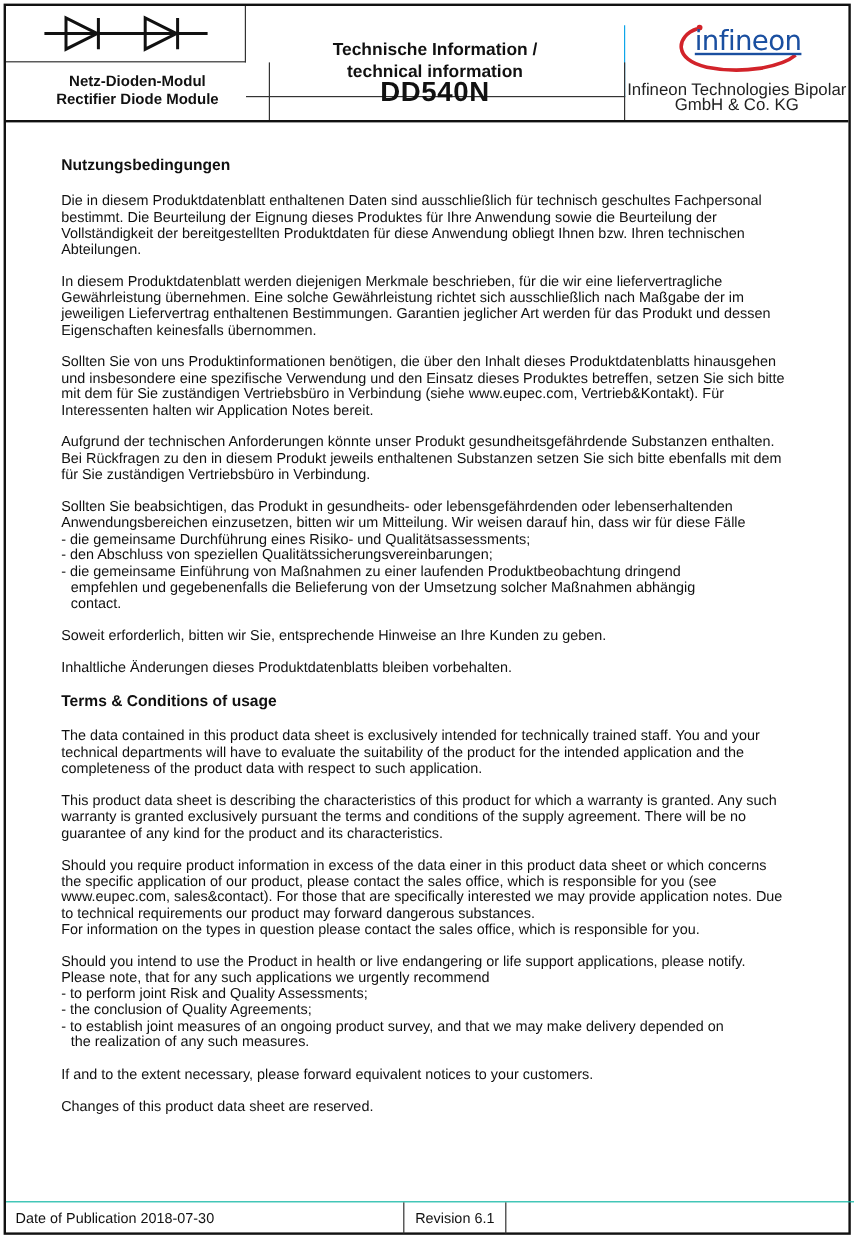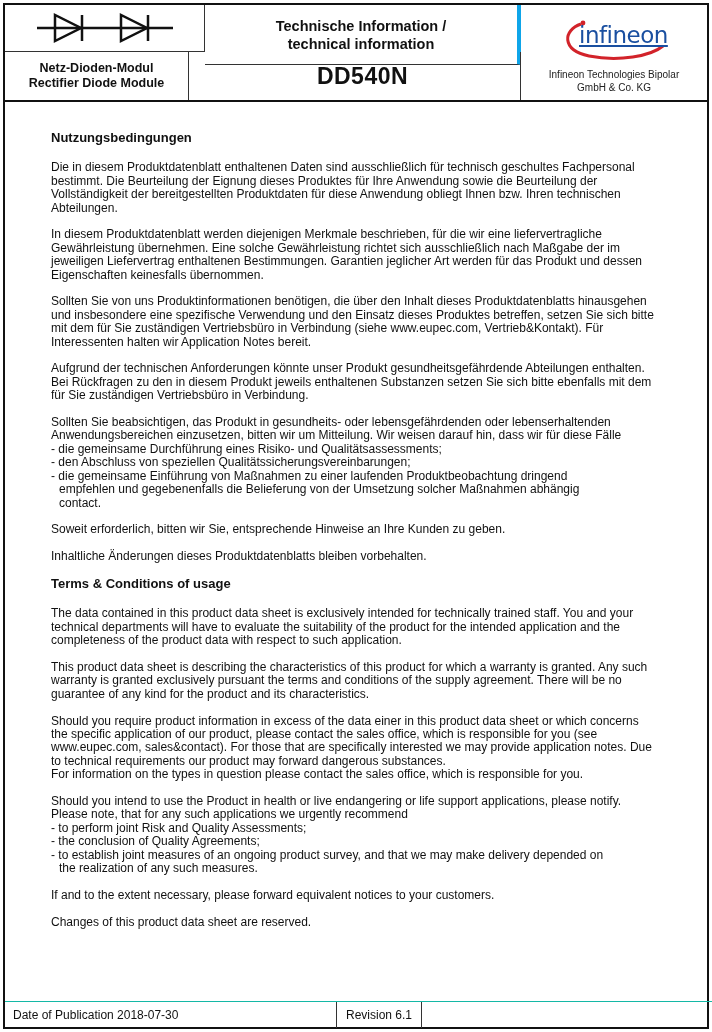--- a/index.html
+++ b/index.html
@@ -5,28 +5,28 @@
   html, body { margin: 0; padding: 0; background: #ffffff; }
   body { width: 712px; height: 1032px; position: relative; overflow: hidden;
          font-family: "Liberation Sans", sans-serif; color: #111; }
   .frame { position: absolute; left: 3px; top: 3px; width: 702px; height: 1022px;
            border: 2px solid #111; box-sizing: content-box; }
   .hdr { position: absolute; left: 0; top: 0; width: 702px; height: 95px;
          border-bottom: 2px solid #111; }
   .cell { position: absolute; box-sizing: border-box; display: flex;
           align-items: center; justify-content: center; text-align: center; }
   .c-sym { left: 0; top: 0; width: 200px; height: 47px; border-right: 1px solid #333; border-bottom: 1px solid #333; }
-  .c-mod { left: 0; top: 47px; width: 184px; height: 48px; border-right: 1px solid #333; }
-  .c-ti  { left: 200px; top: 0; width: 316px; height: 60px; border-right: 4px solid #0ea5e9; border-bottom: 1px solid #333; }
+  .c-mod { left: 0; top: 47px; width: 220px; height: 48px; border-right: 1px solid #333; }
+  .c-ti  { left: 200px; top: 16px; width: 316px; height: 60px; border-right: 1px solid #0ea5e9; border-bottom: 1px solid #333; }
   .c-pn  { left: 200px; top: 47px; width: 316px; height: 48px; border-right: 1px solid #333; }
   .c-logo{ left: 516px; top: 0; width: 186px; height: 95px; flex-direction: column; }
   .mod-text { font-weight: bold; font-size: 12.5px; line-height: 15px; }
   .ti-text { font-weight: bold; font-size: 14.5px; line-height: 18px; }
   .pn-text { font-weight: bold; font-size: 23px; letter-spacing: 0.5px; }
-  .company { font-size: 10px; line-height: 13px; color: #222; margin-top: 6px; }
+  .company { font-size: 14px; line-height: 13px; color: #222; margin-top: 6px; }
   .logo-wrap { position: relative; width: 110px; height: 46px; margin-top: 4px; }
   .logo-word { position: absolute; left: 20px; top: 6px; font-size: 23px; color: #1a4fa0;
                font-family: "DejaVu Sans", sans-serif; letter-spacing: -0.5px; text-decoration: underline; }
   .body { position: absolute; left: 44px; top: 126px; width: 620px; font-size: 12px; line-height: 13.4px; }
   .h { font-weight: bold; font-size: 13px; margin: 0 0 17px 2px; }
   .p { margin: 0 0 13.4px 2px; }
   .line { display: block; white-space: nowrap; }
   .ind { padding-left: 8px; }
   .h2 { margin-top: 4px; }
   .ftr { position: absolute; left: 0; top: 996px; width: 712px; height: 26px; border-top: 1px solid #14b8a6; }
@@ -95,21 +95,21 @@
           <span class="line">jeweiligen Liefervertrag enthaltenen Bestimmungen. Garantien jeglicher Art werden für das Produkt und dessen</span>
           <span class="line">Eigenschaften keinesfalls übernommen.</span>
         </div>
         <div class="p">
           <span class="line">Sollten Sie von uns Produktinformationen benötigen, die über den Inhalt dieses Produktdatenblatts hinausgehen</span>
           <span class="line">und insbesondere eine spezifische Verwendung und den Einsatz dieses Produktes betreffen, setzen Sie sich bitte</span>
           <span class="line">mit dem für Sie zuständigen Vertriebsbüro in Verbindung (siehe www.eupec.com, Vertrieb&amp;Kontakt). Für</span>
           <span class="line">Interessenten halten wir Application Notes bereit.</span>
         </div>
         <div class="p">
-          <span class="line">Aufgrund der technischen Anforderungen könnte unser Produkt gesundheitsgefährdende Abteilungen enthalten.</span>
+          <span class="line">Aufgrund der technischen Anforderungen könnte unser Produkt gesundheitsgefährdende Substanzen enthalten.</span>
           <span class="line">Bei Rückfragen zu den in diesem Produkt jeweils enthaltenen Substanzen setzen Sie sich bitte ebenfalls mit dem</span>
           <span class="line">für Sie zuständigen Vertriebsbüro in Verbindung.</span>
         </div>
         <div class="p">
           <span class="line">Sollten Sie beabsichtigen, das Produkt in gesundheits- oder lebensgefährdenden oder lebenserhaltenden</span>
           <span class="line">Anwendungsbereichen einzusetzen, bitten wir um Mitteilung. Wir weisen darauf hin, dass wir für diese Fälle</span>
           <span class="line">- die gemeinsame Durchführung eines Risiko- und Qualitätsassessments;</span>
           <span class="line">- den Abschluss von speziellen Qualitätssicherungsvereinbarungen;</span>
           <span class="line">- die gemeinsame Einführung von Maßnahmen zu einer laufenden Produktbeobachtung dringend</span>
           <span class="line ind">empfehlen und gegebenenfalls die Belieferung von der Umsetzung solcher Maßnahmen abhängig</span>

